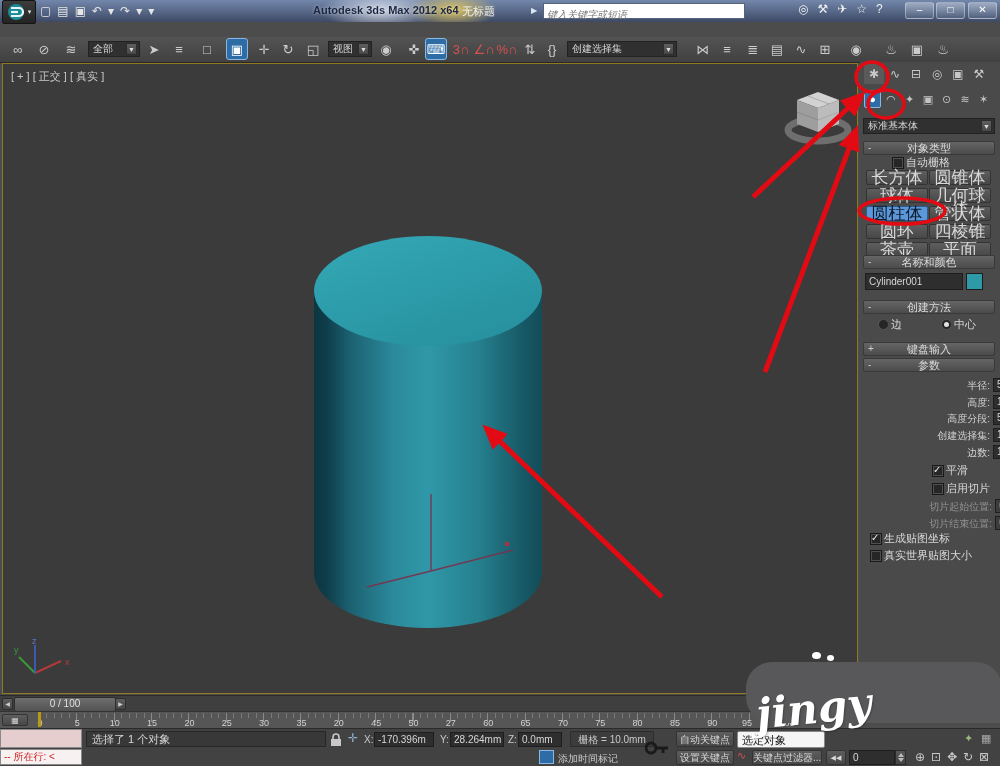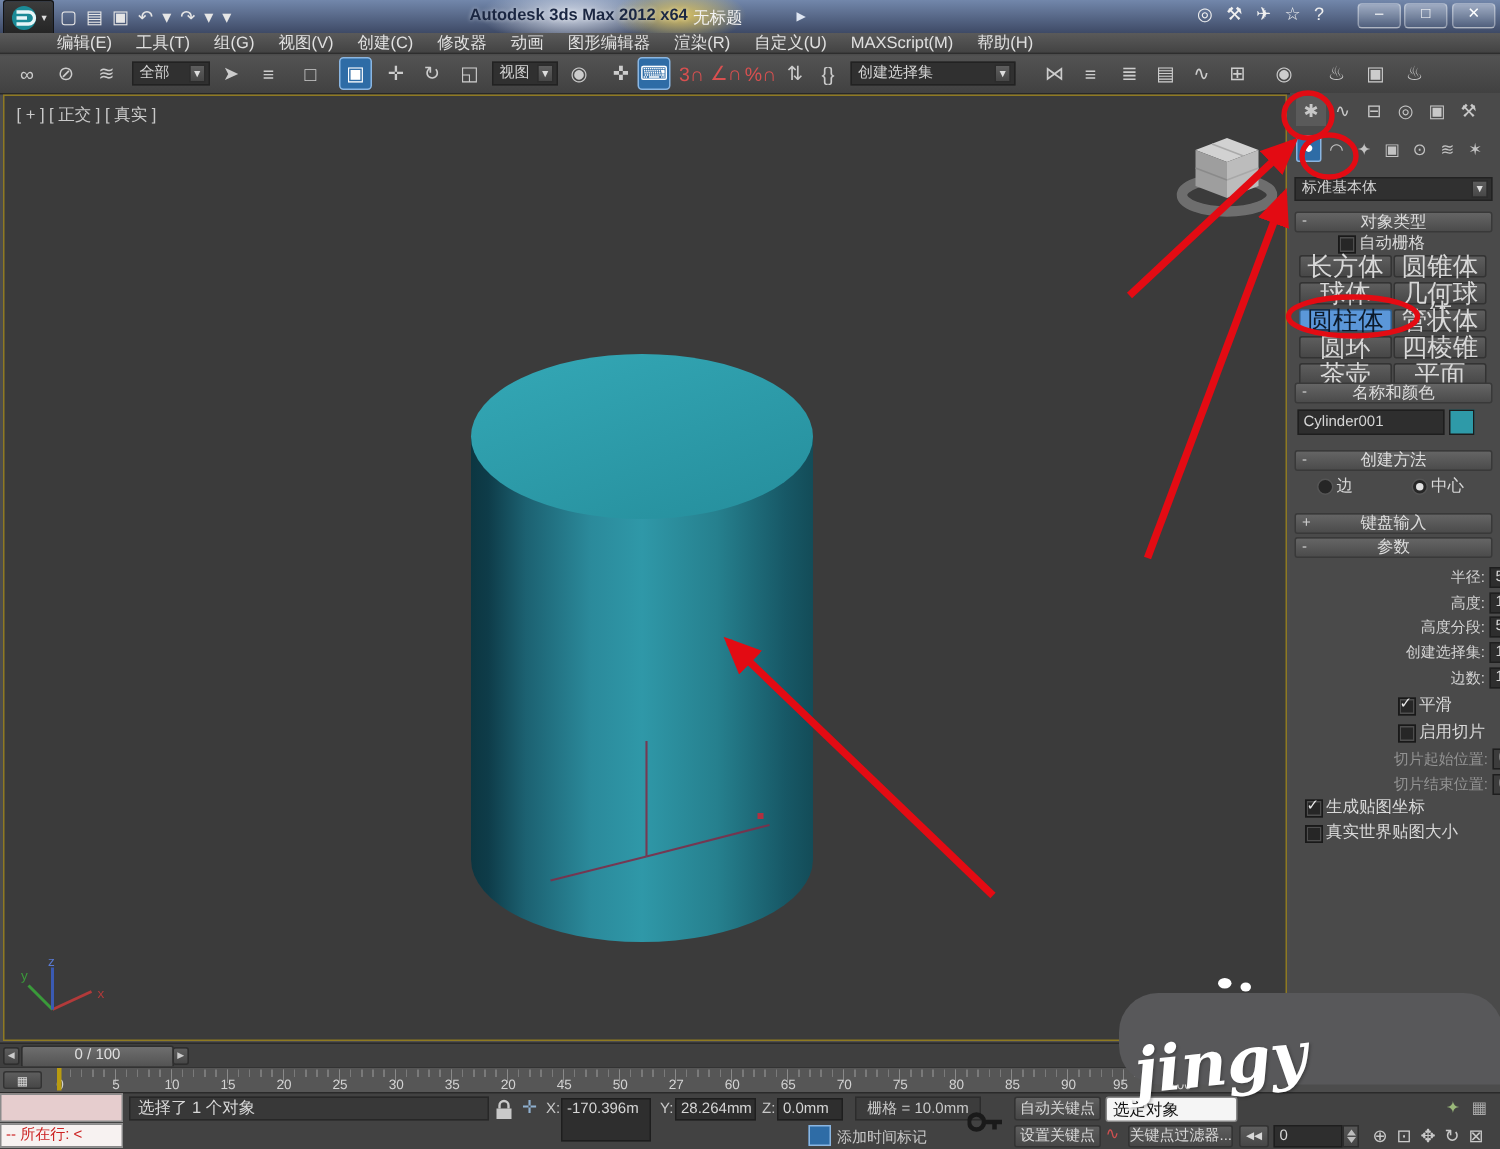--- a/index.html
+++ b/index.html
@@ -127,47 +127,35 @@
       <span>▣</span>
       <span>↶</span>
       <span>▾</span>
       <span>↷</span>
       <span>▾</span>
       <span>▾</span>
     </div>
   <span class="abs apptitle" style="left:313px;">Autodesk 3ds Max  2012 x64</span>
   <span class="abs doctitle" style="left:462px;">无标题</span>
   <span class="abs" style="left:531px;top:6px;color:#dfe6f2;font-size:8px;">▶</span>
+  <div class="abs searchbox">
+    <input placeholder="键入关键字或短语" style="">
+  </div>
   <div class="abs ic-grp" style="left:798px;">
 
   <span>◎</span>
       <span>⚒</span>
       <span>✈</span>
       <span>☆</span>
       <span>?</span>
     </div>
   <div class="abs winbtn" style="left:905px;">–</div>
   <div class="abs winbtn" style="left:936px;">□</div>
   <div class="abs winbtn" style="left:968px;">✕</div>
 
-  <div class="abs menubar">
-
-  <span class="mi">编辑(E)</span>
-      <span class="mi">工具(T)</span>
-      <span class="mi">组(G)</span>
-      <span class="mi">视图(V)</span>
-      <span class="mi">创建(C)</span>
-      <span class="mi">修改器</span>
-      <span class="mi">动画</span>
-      <span class="mi">图形编辑器</span>
-      <span class="mi">渲染(R)</span>
-      <span class="mi">自定义(U)</span>
-      <span class="mi">MAXScript(M)</span>
-      <span class="mi">帮助(H)</span>
-    </div>
 
   <div class="abs toolbar">
     <div>
 
     <div class="abs tbi" style="left: 7px;">∞</div>
         <div class="abs tbi" style="left: 33px;">⊘</div>
         <div class="abs tbi" style="left: 60px;">≋</div>
       </div>
     <div class="abs dd" style="left:88px;width:52px;">
       <span class="arr">▼</span>
@@ -431,21 +419,21 @@
 
   <div class="abs sfield" style="left:86px;top:731px;width:240px;height:16px;">选择了 1 个对象</div>
 
   <svg class="abs" style="left:329px;top:732px;" width="14" height="15">
     <rect x="2" y="7" width="10" height="7" fill="#c9c9c9"></rect>
       <path d="M4 7 V5 a3 3 0 0 1 6 0 V7" fill="none" stroke="#c9c9c9" stroke-width="1.6"></path>
   </svg>
   <span class="abs" style="left:348px;top:731px;color:#8fb0d0;font-size:12px;">✛</span>
 
   <span class="abs slab" style="left:364px;top:732px;">X:</span>
-  <div class="abs dfield" style="left:374px;top:732px;width:60px;height:29px;line-height:13px;">-170.396m</div>
+  <div class="abs dfield" style="left:374px;top:732px;width:60px;height:15px;line-height:13px;">-170.396m</div>
   <span class="abs slab" style="left:440px;top:732px;">Y:</span>
   <div class="abs dfield" style="left:450px;top:732px;width:54px;height:15px;line-height:13px;">28.264mm</div>
   <span class="abs slab" style="left:508px;top:732px;">Z:</span>
   <div class="abs dfield" style="left:518px;top:732px;width:44px;height:15px;line-height:13px;">0.0mm</div>
 
   <div class="abs slab" style="left:570px;top:731px;width:84px;height:16px;border:1px solid #2c2c2c;background:#3c3c3c;text-align:center;box-sizing:border-box;">栅格 = 10.0mm</div>
   <span class="abs" style="left:539px;top:750px;width:15px;height:14px;background:#2e6ca6;border:1px solid #8ab6e2;box-sizing:border-box;"></span>
   <span class="abs slab" style="left:558px;top:751px;">添加时间标记</span>
 
   <svg class="abs" style="left:645px;top:735px;" width="24" height="26">

